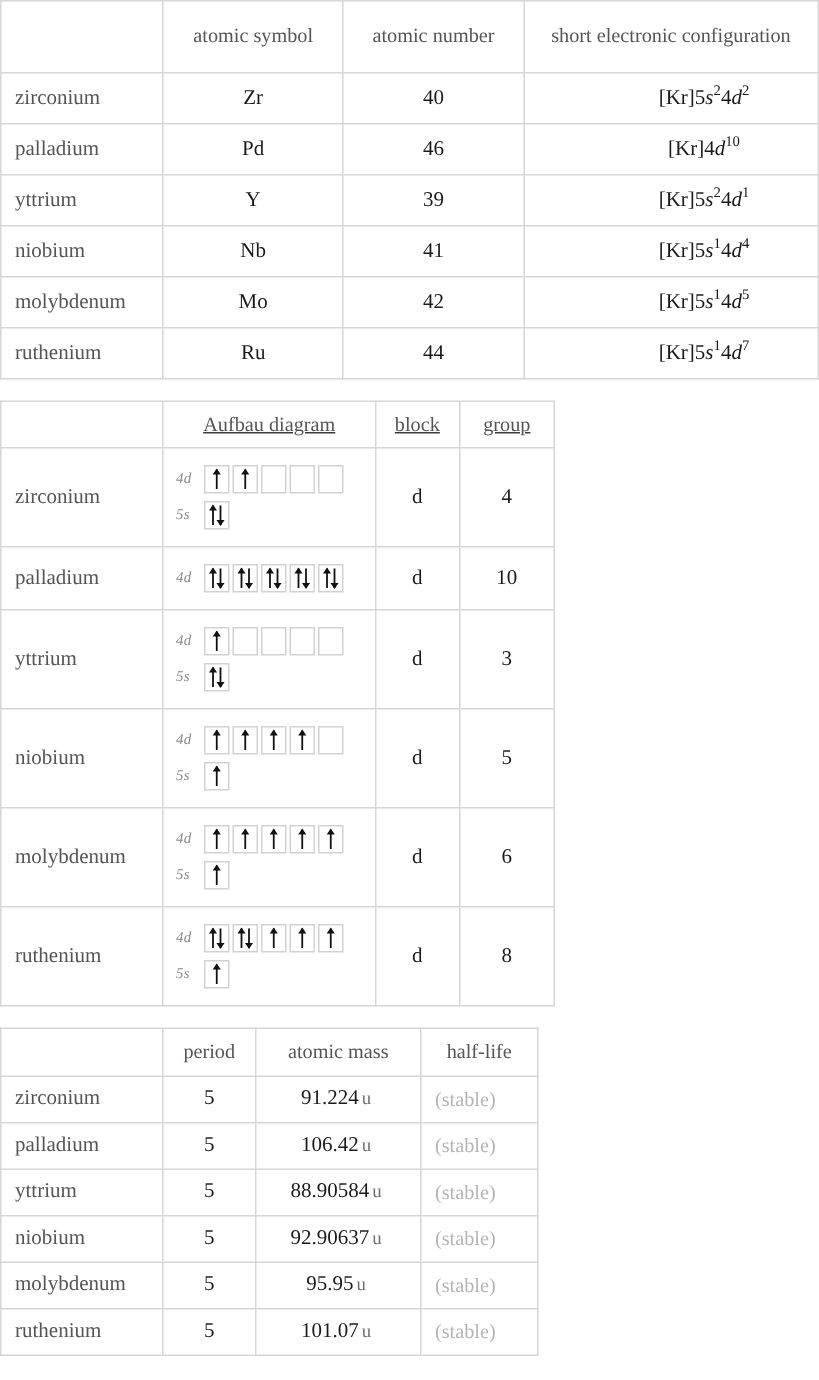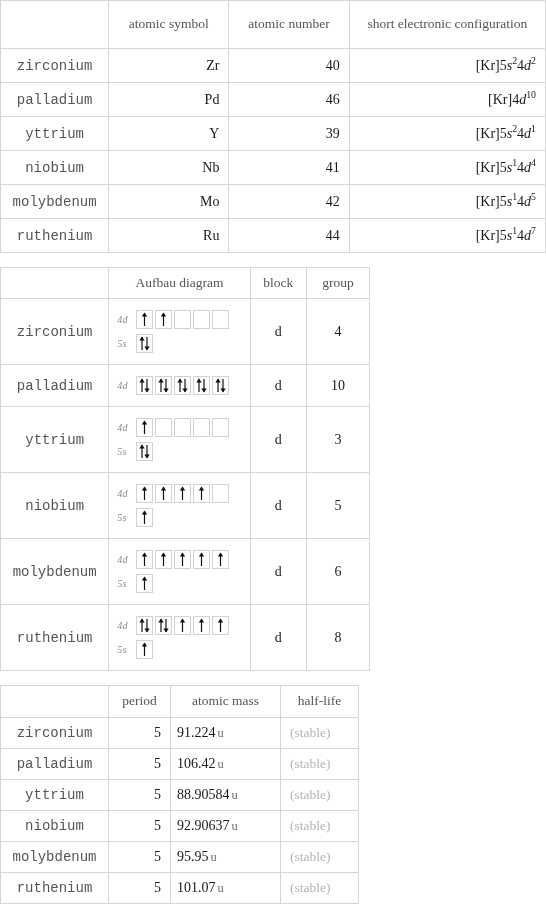--- a/index.html
+++ b/index.html
@@ -35,29 +35,28 @@
   
   .hdr {
     color: #555555;
     font-size: 13.5px;
     line-height: 1.22;
     padding: 7px 6px;
   }
   .rowname {
     color: #555555;
     font-size: 14px;
-    text-align: center;
+    text-align: left;
     padding: 7px 9px;
     white-space: nowrap;
-    font-family: Liberation Mono, monospace;
   }
   .val {
     color: #1a1a1a;
     font-size: 14px;
-    text-align: right;
+    text-align: center;
     padding: 7px 9px;
   }
   .val-c {
     color: #1a1a1a;
     font-size: 14px;
     text-align: center;
     padding: 7px 6px;
   }
   .muted {
     color: #b4b4b4;
@@ -83,21 +82,21 @@
     vertical-align: super;
     line-height: 0;
   }
 
   
   #table-aufbau { width: 370px; margin: 0; }
   #table-aufbau .c0 { width: 108px; }
   #table-aufbau .c1 { width: 141px; }
   #table-aufbau .c2 { width: 56px; }
   #table-aufbau .c3 { width: 63px; }
-  #table-aufbau tr.head { height: 30px; }
+  #table-aufbau tr.head { height: 30px; text-decoration: underline; }
 
   .aufbau-cell { padding: 6px 4px 6px 8px; }
   .orb-row {
     display: flex;
     align-items: center;
     margin: 5px 0;
   }
   .orb-label {
     font-size: 10px;
     font-style: italic;
@@ -125,21 +124,21 @@
   
   #table-facts { width: 358px; margin: 0; }
   #table-facts .c0 { width: 108px; }
   #table-facts .c1 { width: 62px; }
   #table-facts .c2 { width: 110px; }
   #table-facts .c3 { width: 78px; }
   #table-facts tr { height: 31px; }
   #table-facts tr.head { height: 31px; }
 
   .mass {
-    text-align: left;
+    text-align: center;
     padding: 7px 9px 7px 6px;
     font-size: 14px;
     color: #1a1a1a;
     white-space: nowrap;
   }
   .mass .unit { color: #6e6e6e; font-size: 12.5px; margin-left: 2px; }
 
   .gap { height: 14px; }
 </style>
 </head>

